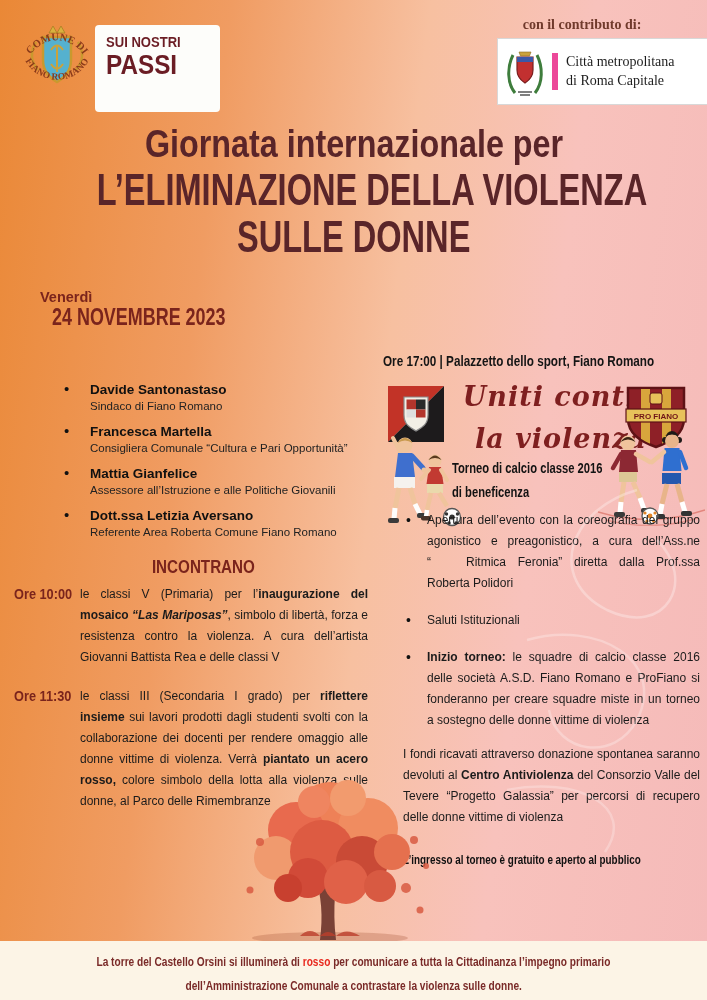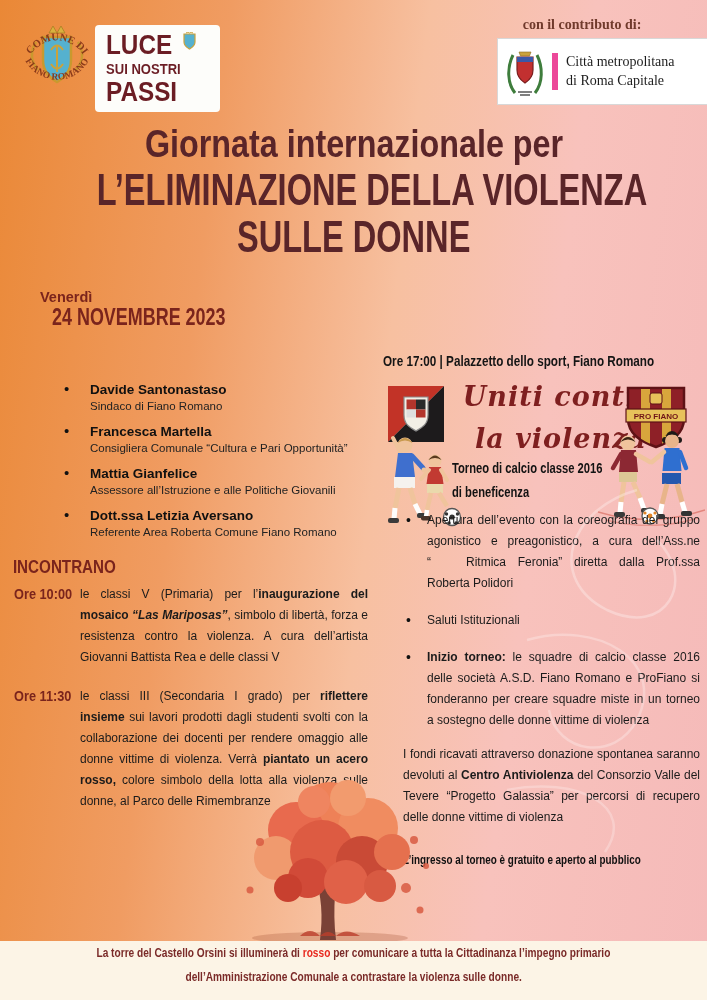--- a/index.html
+++ b/index.html
@@ -41,21 +41,21 @@
   .lh{left:16px;top:352px;width:360px;}
   .rh{left:383px;top:352px;width:322px;}
 
   
   .speakers{left:62px;top:381px;width:302px;list-style:none;margin:0;padding:0;}
   .speaker{position:relative;padding-left:28px;margin-bottom:9px;}
   .speaker::before{content:"\2022";position:absolute;left:2px;top:-1px;font-size:15px;color:#111;}
   .sp-name{font-size:13.5px;font-weight:bold;color:#101010;line-height:17px;}
   .sp-role{font-size:11.5px;color:#222;line-height:15px;margin-top:1px;}
 
-  .incontrano{left:0;top:556px;width:374px;text-align:left;font-size:19px;font-weight:bold;color:#7a241c;}
+  .incontrano{left:16px;top:556px;width:374px;text-align:center;font-size:19px;font-weight:bold;color:#7a241c;}
 
   .sched-time{font-size:15px;font-weight:bold;color:#7a241c;}
   .st1{left:14px;top:585px;} .st2{left:14px;top:687px;}
   .sched-text{font-size:12px;color:#1b1b1b;text-align:justify;line-height:21px;width:288px;}
   .sx1{left:80px;top:584px;} .sx2{left:80px;top:686px;}
 
   
   .script-title{left:446px;top:376px;width:230px;text-align:center;color:#7e1f1f;
     font-family:"DejaVu Serif",serif;font-style:italic;font-weight:bold;font-size:27px;line-height:42px;letter-spacing:1px;}
   .script-title span{display:block;}
@@ -64,21 +64,21 @@
   .subtitle span{display:block;}
   .bullets{left:403px;top:510px;width:297px;list-style:none;margin:0;padding:0;}
   .bullet{position:relative;padding-left:24px;margin-bottom:16px;font-size:12px;line-height:21px;
     text-align:justify;color:#1b1b1b;}
   .bullet::before{content:"\2022";position:absolute;left:3px;top:0;font-size:14px;color:#111;}
   .funds{left:403px;top:744px;width:297px;font-size:12px;line-height:21px;text-align:justify;color:#1b1b1b;}
   .entry{left:403px;top:852px;font-size:13px;font-weight:bold;color:#101010;}
 
   
   .band{left:0;top:941px;width:707px;height:59px;background:#fcf4e6;}
-  .band-inner{width:707px;text-align:center;font-weight:bold;font-size:13px;
+  .band-inner{width:707px;text-align:center;margin-top:9px;font-weight:bold;font-size:13px;
     color:#7a2a28;line-height:24px;}
   .band-inner .line{display:block;}
 
   .badge{display:block;}
   svg{display:block;}
   .deco{pointer-events:none;}
 </style>
 </head>
 <body>
 
@@ -97,27 +97,20 @@
     <path d="M43 40 v26" stroke="#caa23c" stroke-width="2"></path>
     <text font-size="10.5" font-weight="bold" fill="#8a3a1a" font-family="Liberation Serif,serif">
       <textPath href="#arcT" startOffset="50%" text-anchor="middle">COMUNE DI</textPath>
     </text>
     <text font-size="9.5" font-weight="bold" fill="#8a3a1a" font-family="Liberation Serif,serif">
       <textPath href="#arcB" startOffset="50%" text-anchor="middle">FIANO ROMANO</textPath>
     </text>
   </svg>
 
   <div class="abs luce-box">
-    <div class="luce-1">
-      <span class="cx s90">LUCE</span>
-      <svg width="15" height="18" viewBox="0 0 15 18">
-        <path d="M2 2 h11 v8 c0 4 -3 5.5 -5.5 7 c-2.5 -1.5 -5.5 -3 -5.5 -7 z" fill="#55b1cf" stroke="#caa23c" stroke-width="1.2"></path>
-        <path d="M4 1 l2 -1 l1.5 1 l1.5 -1 l2 1" stroke="#caa23c" fill="none"></path>
-      </svg>
-    </div>
     <div><span class="cx s90 luce-2">SUI NOSTRI</span></div>
     <div><span class="cx s90 luce-3">PASSI</span></div>
   </div>
 
   <div class="abs contributo">con il contributo di:</div>
   <div class="abs cmrc-box">
     <svg width="40" height="52" viewBox="0 0 40 52">
       <path d="M8 9 C2 21 2 37 10 47" stroke="#3e7d3c" stroke-width="3" fill="none"></path>
       <path d="M32 9 C38 21 38 37 30 47" stroke="#3e7d3c" stroke-width="3" fill="none"></path>
       <path d="M14 6 h12 l-1.5 4 h-9 z" fill="#caa23c" stroke="#8a6c1e" stroke-width="0.6"></path>

